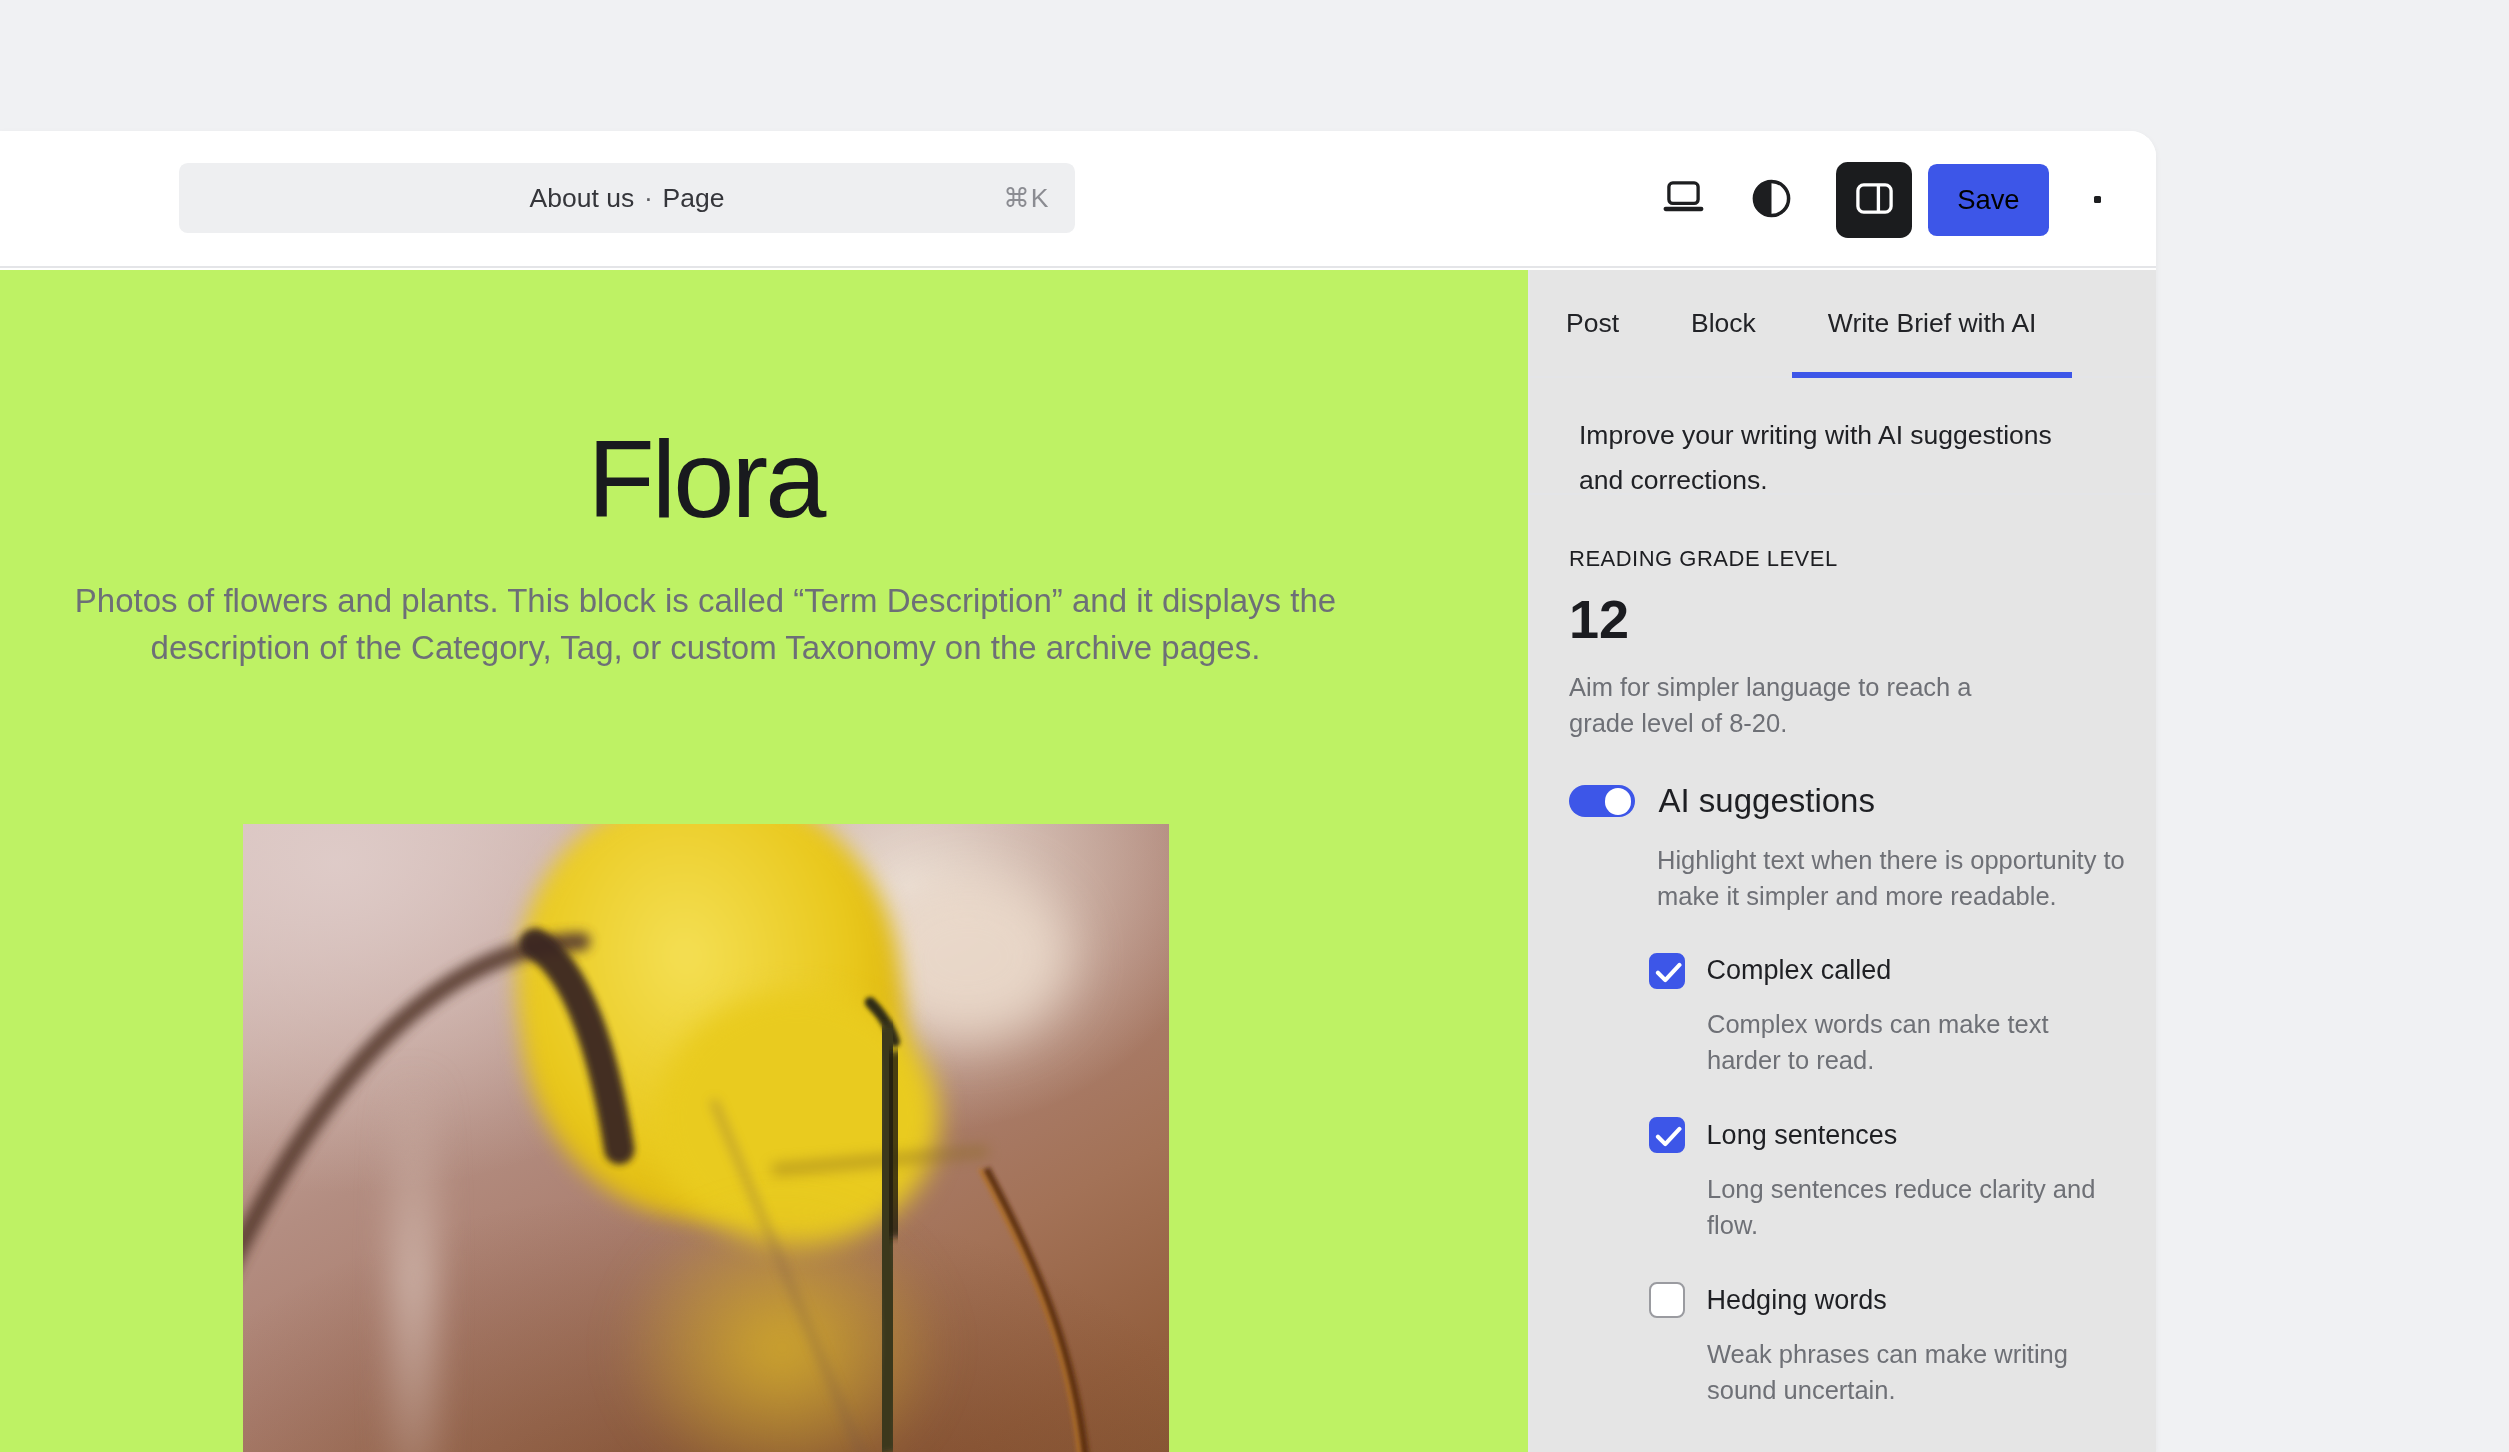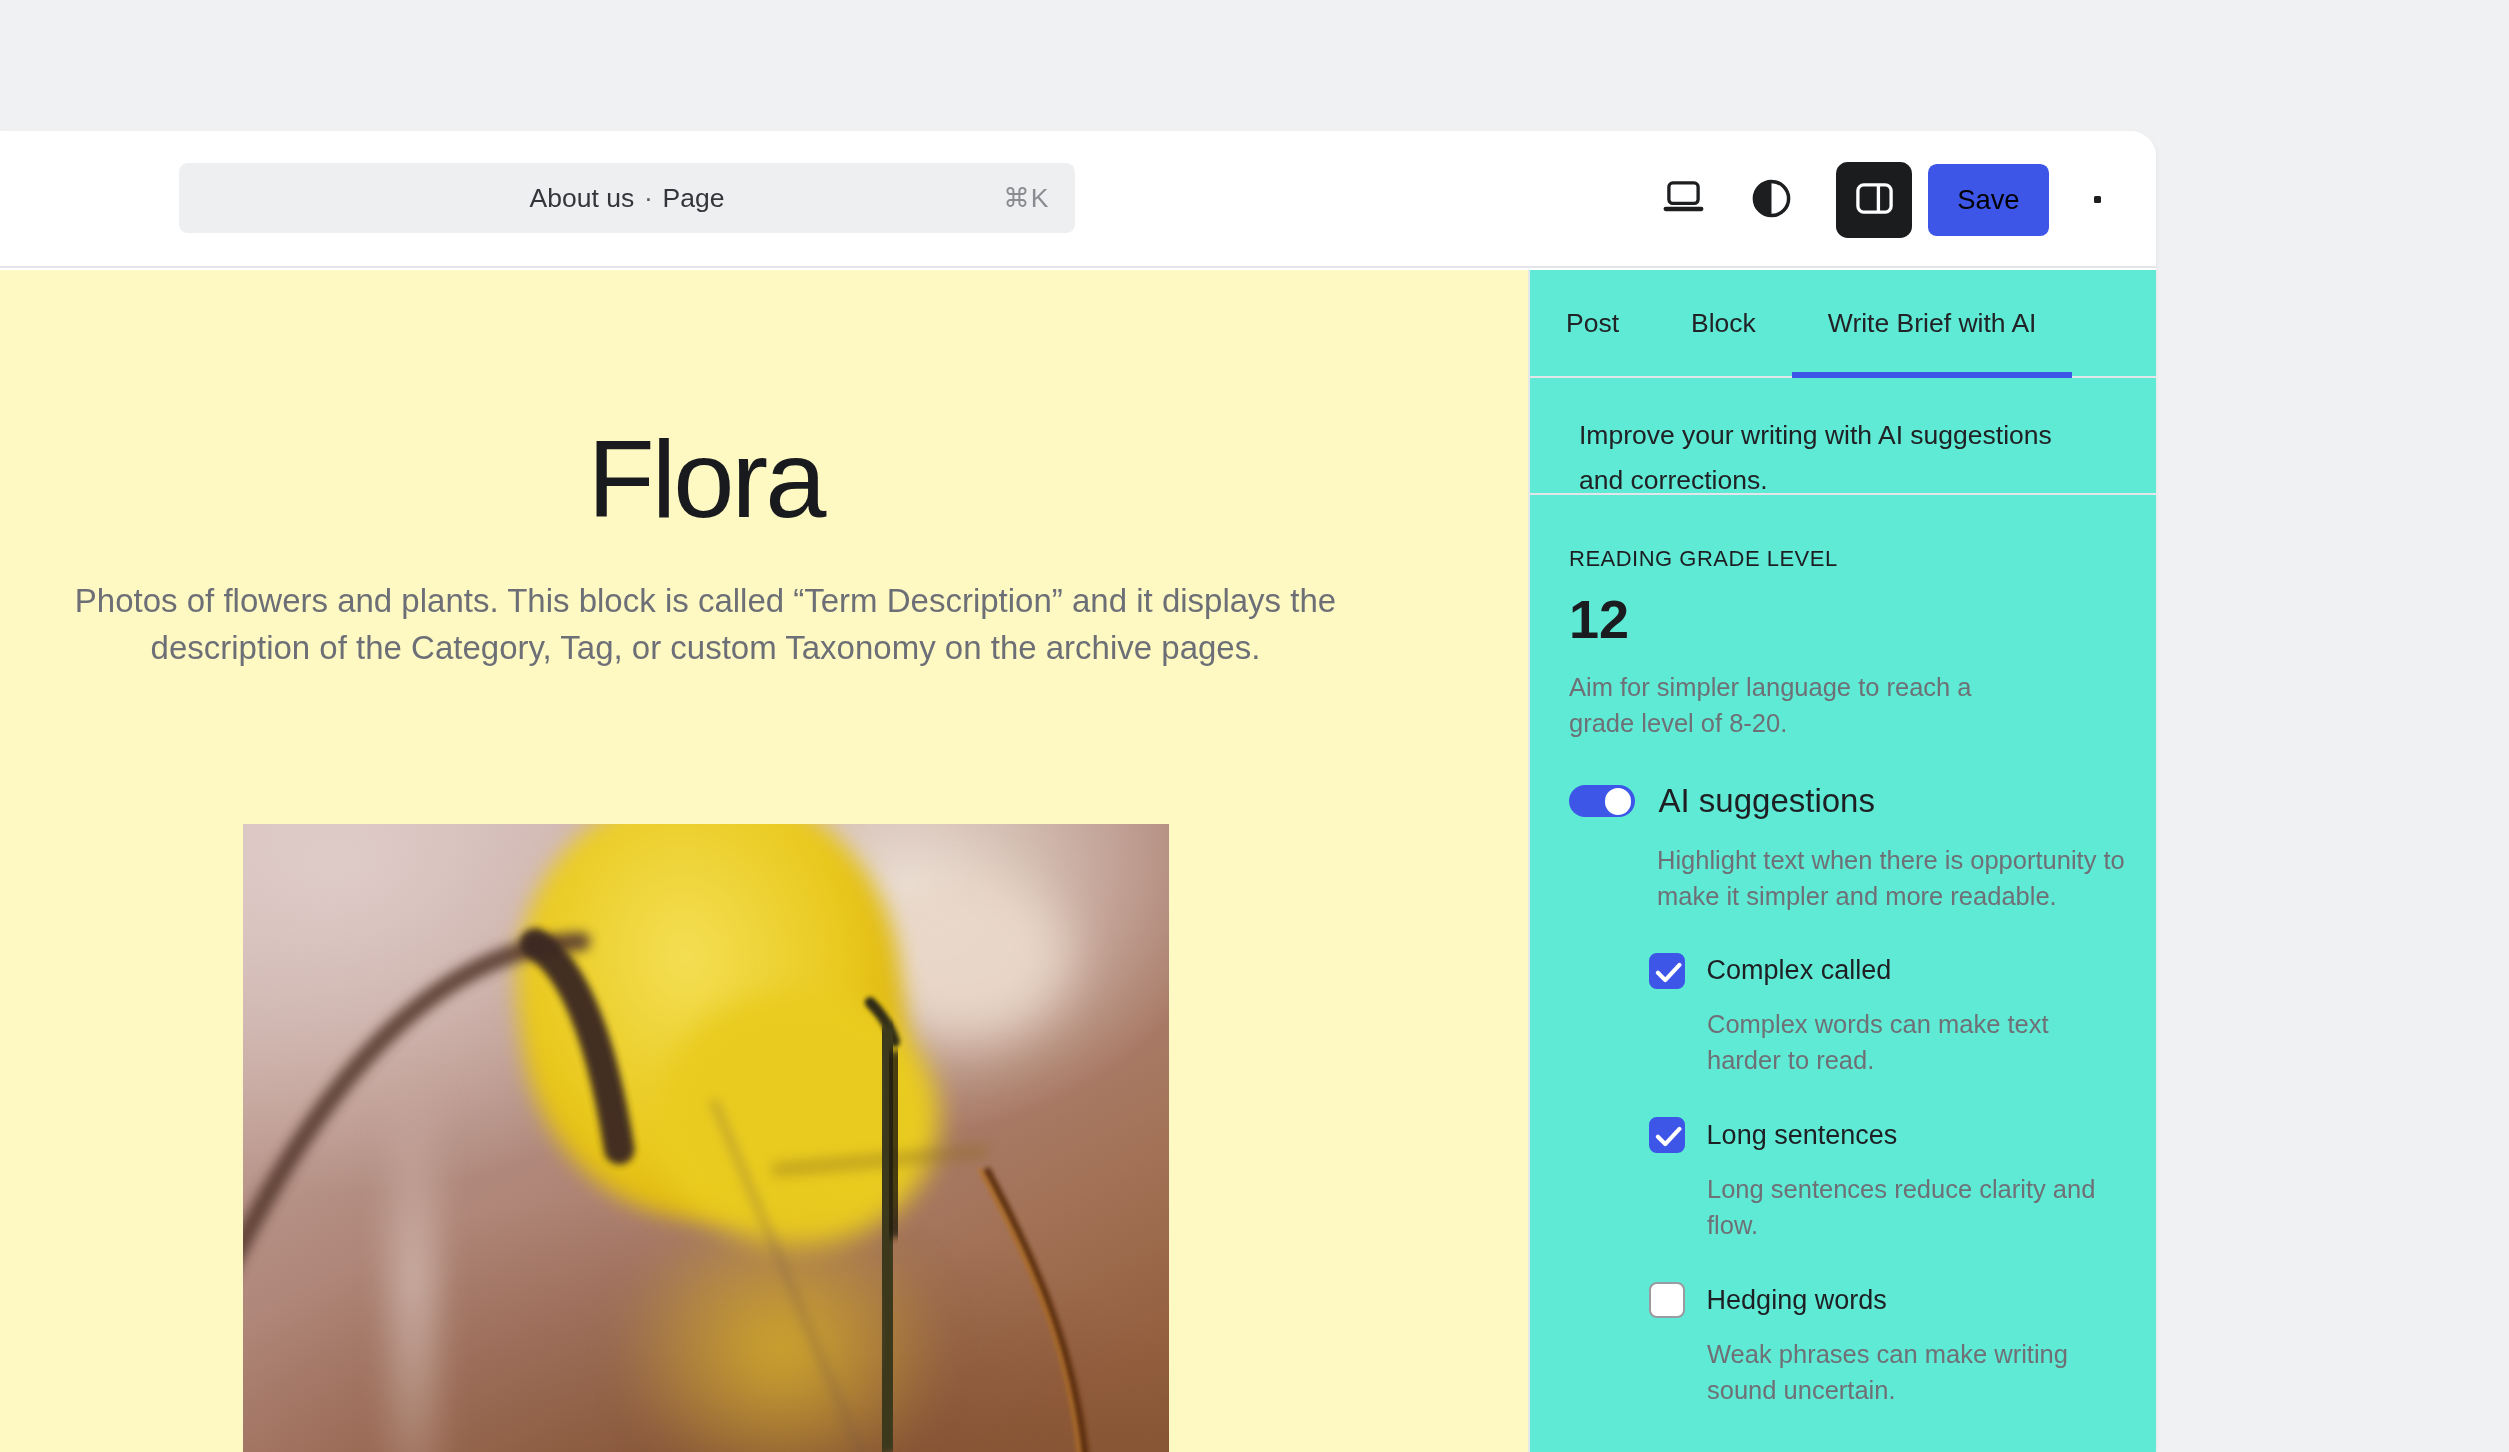--- a/index.html
+++ b/index.html
@@ -52,21 +52,21 @@
   .btn-save {
     height:72px; padding:0 29px; background:#3d56e8; border:none;
     border-radius:8.8px; color:#000000; font-family:inherit; font-size:27.4px;
     cursor:pointer; margin-right:27.4px;
   }
   .btn-kebab { width:43px; height:76px; flex-direction:column; }
   .btn-kebab span { width:7.8px; height:7.8px; background:#1d1e20; border-radius:1.5px; margin:3.4px 0; display:block; }
   
   .workspace { position:absolute; left:0; top:139px; width:2156px; height:1182px; display:flex; }
   .canvas {
-    width:1528px; height:1182px; background:#fef9c3; position:relative; overflow:hidden;
+    width:1528px; height:1182px; background:#bef264; position:relative; overflow:hidden;
   }
   .canvas-content { position:absolute; left:0; top:0; width:1411px; text-align:center; }
   .term-title {
     margin-top:145px; font-size:110px; font-weight:500; letter-spacing:-2.9px;
     color:#191a1e; cursor:text;
   }
   .term-desc {
     margin:35px auto 0; width:1406px; font-size:33px; line-height:47px;
     color:#6d6f77; cursor:text;
   }
@@ -92,21 +92,21 @@
   .ph-petal2 { left:412px; top:167px; width:284px; height:255px; border-radius:50%;
     background:#e9cb1f; filter:blur(12.7px); }
   .ph-crease { left:529px; top:331px; width:216px; height:10.8px; background:#8a6a1e;
     opacity:.5; filter:blur(6.9px); transform:rotate(-5deg); }
   .ph-glow { left:370px; top:374px; width:338px; height:299px; border-radius:50%;
     background:radial-gradient(rgba(217,178,38,.85), rgba(217,178,38,0) 70%);
     filter:blur(19.6px); }
   .ph-svg { position:absolute; left:0; top:0; }
   
   .sidebar {
-    width:628px; height:1182px; background:#5eead4; border-left:2px solid #e6e7ea;
+    width:628px; height:1182px; background:#e5e5e5; border-left:2px solid #e6e7ea;
     position:relative; overflow:hidden;
   }
   .tabs { display:flex; height:108px; border-bottom:2px solid #e4e5e8; }
   .tab {
     position:relative; padding:0 36px; background:none; border:none; cursor:pointer;
     font-family:inherit; font-size:26.5px; color:#222327; display:flex; align-items:center;
   }
   .tab.active::after {
     content:""; position:absolute; left:0; right:0; bottom:-2px; height:5.9px; background:#3d56e8;
   }

